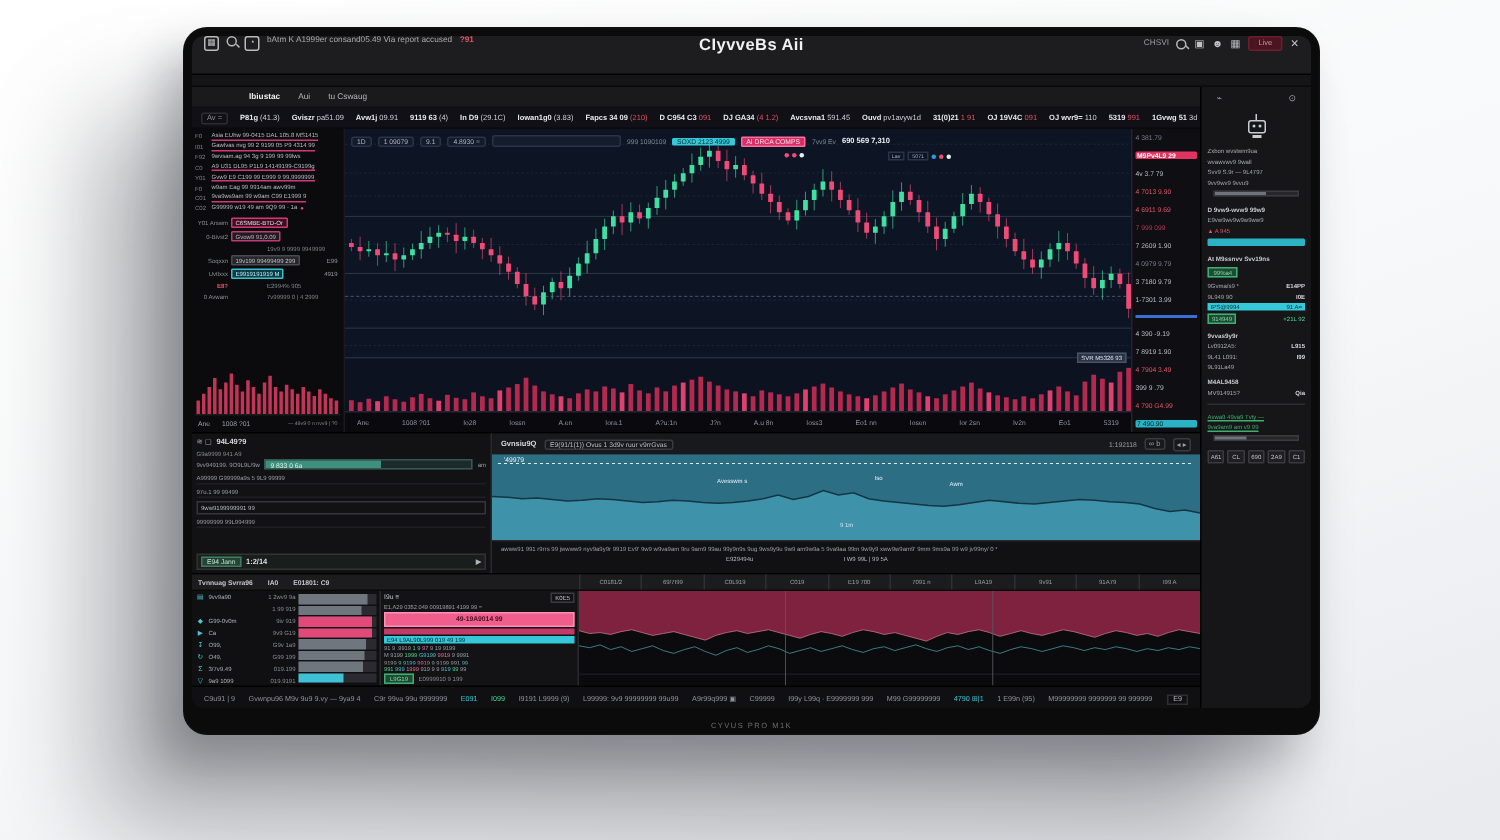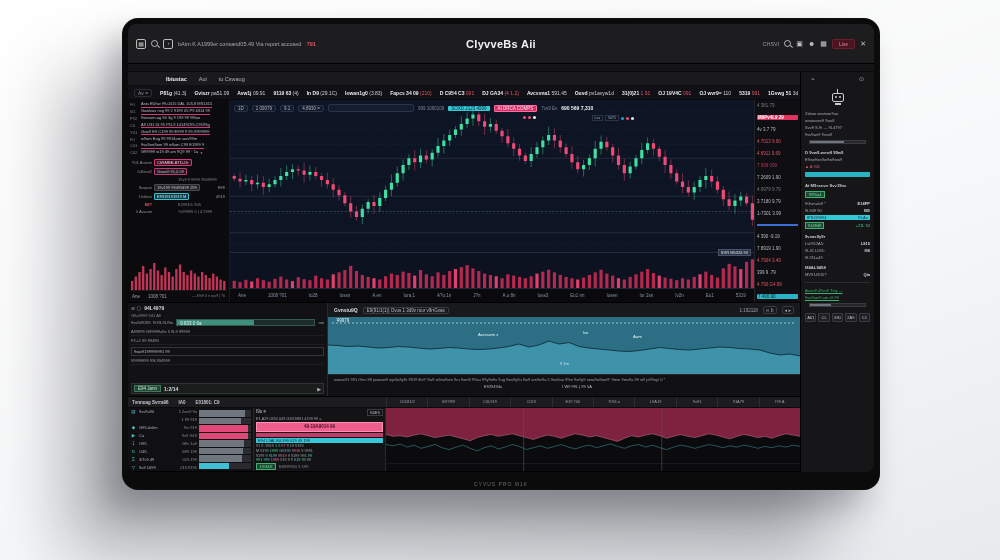--- a/index.html
+++ b/index.html
@@ -2,21 +2,21 @@
 <html><head>
 <meta charset="utf-8">
 <style>
 *{box-sizing:border-box;margin:0;padding:0}
 html,body{width:1000px;height:560px;overflow:hidden}
 body{background:linear-gradient(160deg,#ffffff 0%,#f7f8f9 55%,#e8eaee 100%);font-family:"Liberation Sans",sans-serif}
 .monitor{position:absolute;left:122px;top:18px;width:758px;height:472px;background:#0b0b0c;border-radius:16px;padding:6px 6px 18px 6px;box-shadow:-55px 60px 70px rgba(25,28,38,.35),-14px 18px 30px rgba(25,28,38,.25),inset 0 0 2px rgba(255,255,255,.07)}
 .screen{width:746px;height:448px;background:#101013;border-radius:8px;overflow:hidden;display:flex;flex-direction:column;position:relative}
 .brand{position:absolute;left:0;right:0;bottom:3px;text-align:center;font-size:5px;color:#6d6d70;letter-spacing:1px}
 
-.titlebar{height:40px;background:#1d1d1f;border-bottom:1px solid #000;display:flex;align-items:center;padding:0 8px;gap:5px;position:relative;flex:none}
+.titlebar{height:26px;background:#1d1d1f;border-bottom:1px solid #000;display:flex;align-items:flex-start;padding:0 8px;gap:5px;position:relative;flex:none}
 .tb-appicon{width:10px;height:10px;border:1px solid #bbb;border-radius:2px;color:#bbb;font-size:6px;line-height:9px;text-align:center}
 .lens{width:7px;height:7px;border:1.2px solid #b9b9bc;border-radius:50%;position:relative}
 .lens:after{content:"";position:absolute;width:3px;height:1.2px;background:#b9b9bc;transform:rotate(45deg);right:-2.5px;bottom:-1px}
 .tb-left{font-size:5.5px;color:#a9a9ad;white-space:nowrap}
 .tb-alert{font-size:5.5px;color:#e0556a;font-weight:bold}
 .tb-title{position:absolute;left:0;right:0;text-align:center;font-size:11px;font-weight:bold;color:#f1f1f3;letter-spacing:.3px;pointer-events:none}
 .tb-right{margin-left:auto;display:flex;align-items:center;gap:5px}
 .tb-rlabel{font-size:5.5px;color:#9a9aa0}
 .tb-ic{font-size:7px;color:#c2c2c6;line-height:1}
 .tb-live{background:#4a1420;border:1px solid #6b1e2e;color:#d98a96;font-size:5px;padding:1px 6px;border-radius:2px}

